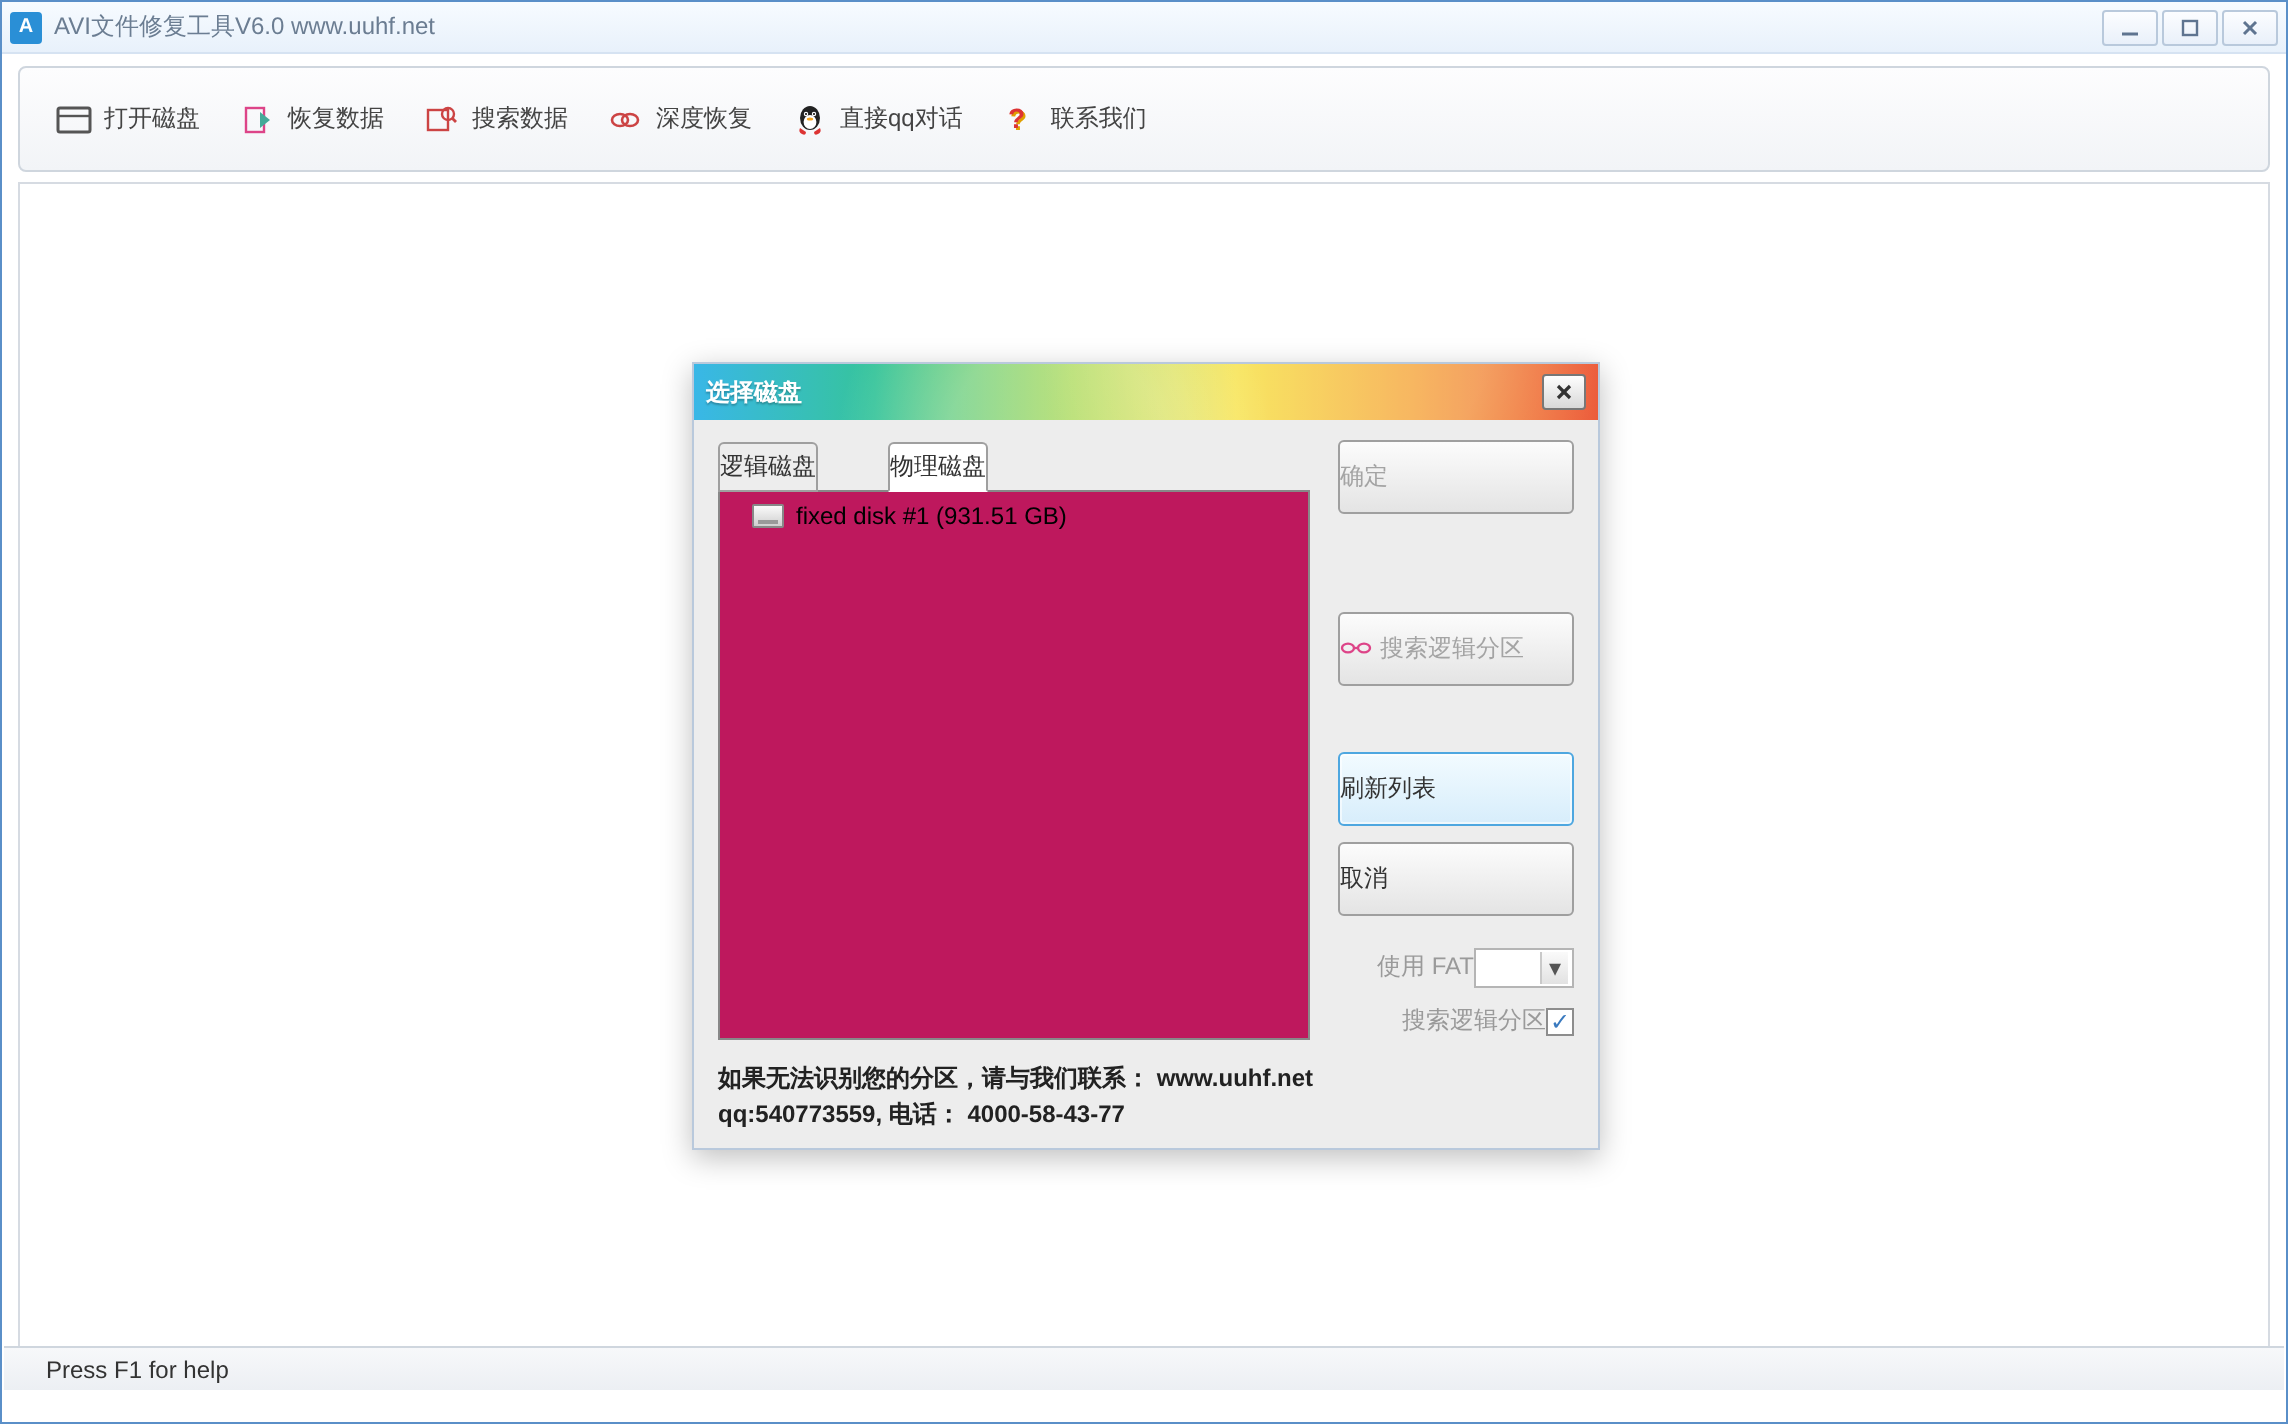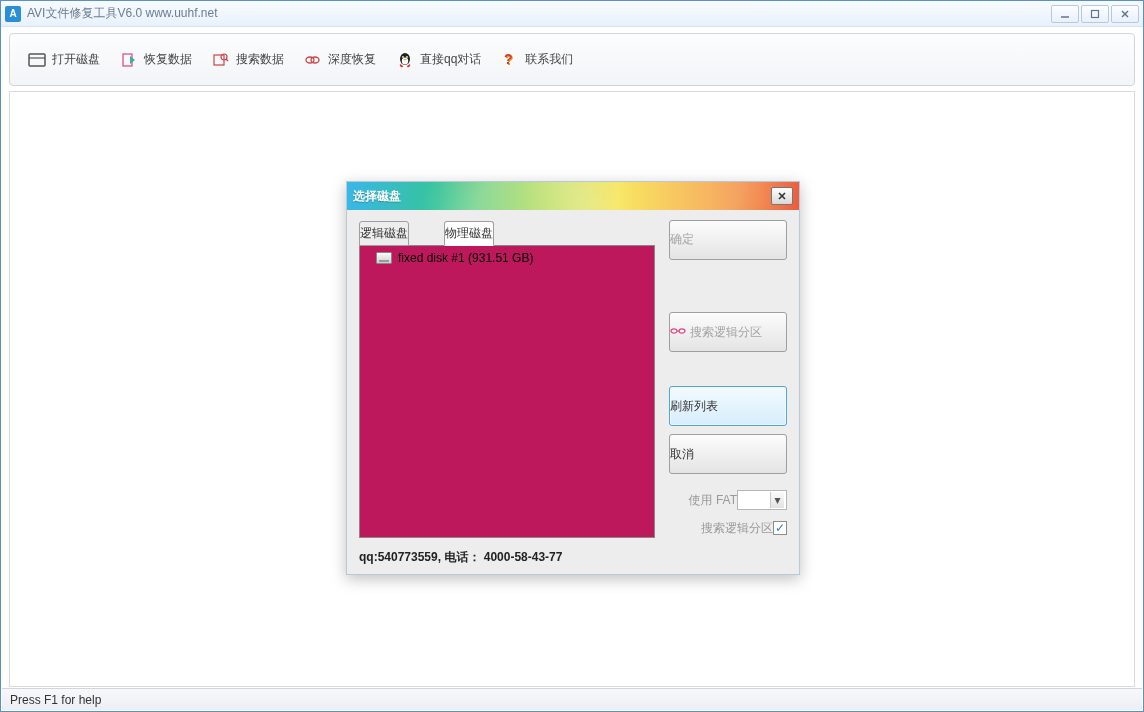--- a/index.html
+++ b/index.html
@@ -78,29 +78,29 @@
 }
 .content {
   position: absolute;
   left: 8px; right: 8px;
   top: 90px; bottom: 24px;
   border: 1px solid #d6dbe2;
   background: #fff;
 }
 .statusbar {
   position: absolute;
-  left: 1px; right: 1px; bottom: 1px;
+  left: 1px; right: 1px; bottom: 16px;
   height: 22px;
   background: linear-gradient(#f7f8fa, #eceff3);
   border-top: 1px solid #cfd6de;
   display: flex; align-items: center;
   font-family: Tahoma, Arial, sans-serif;
   font-size: 12px;
   color: #333;
-  padding: 0 8px;
+  padding: 0 21px;
 }
 .statusbar .right { margin-left: auto; border-left: 1px solid #cfd6de; padding-left: 8px; height: 100%; display: flex; align-items: center; }
 
 
 .dialog {
   position: absolute;
   left: 345px; top: 180px;
   width: 454px; height: 394px;
   border: 1px solid #b9c9dc;
   background: #ededed;
@@ -391,20 +391,24 @@
             <span class="arrow">▾</span>
           </span>
         </div>
         <div class="side-opt">
           <span>搜索逻辑分区</span>
           <span class="fake-check">✓</span>
         </div>
       </div>
     </div>
     <div class="dlg-footer">
+      <div>
+        <span>如果无法识别您的分区，请与我们联系：</span>
+        <span class="url">www.uuhf.net</span>
+      </div>
       <div>qq:540773559, 电话： 4000-58-43-77</div>
     </div>
   </div>
 </div>
 
 <div class="statusbar">
   <span>Press F1 for help</span>
 </div>
 
 </body></html>

